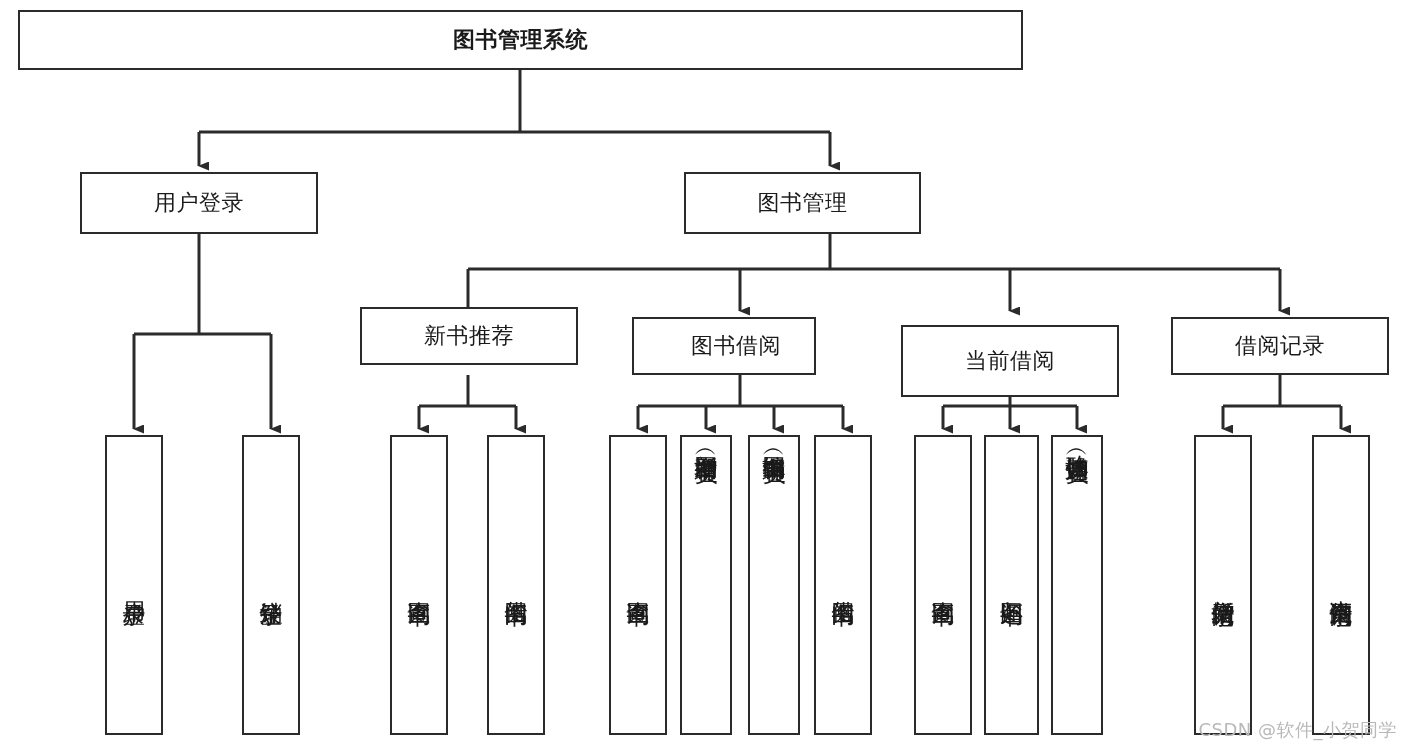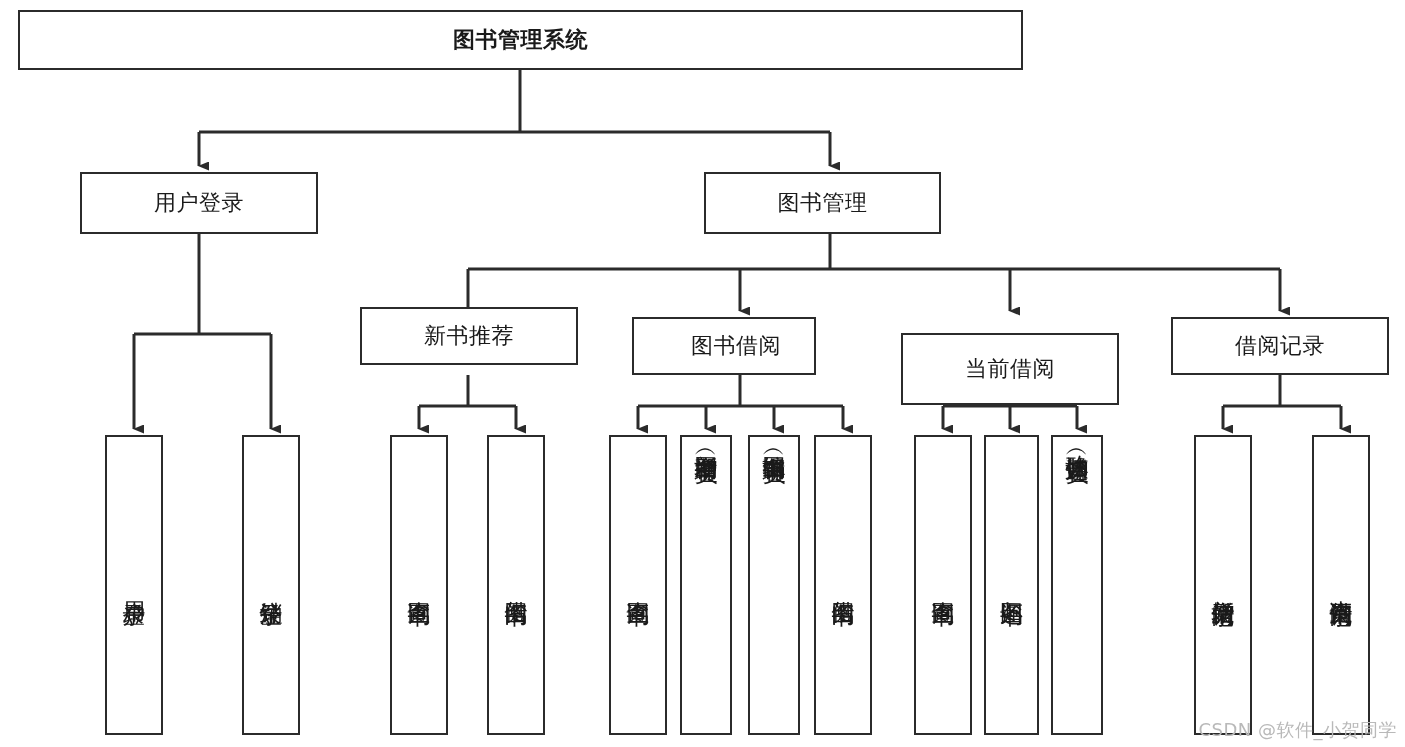--- a/index.html
+++ b/index.html
@@ -127,33 +127,33 @@
   </svg>
 
   <div class="node" style="left:18px; top:10px; width:1005px; height:60px;font-weight:bold;">
     <span class="node-label">图书管理系统</span>
   </div>
 
   <div class="node" style="left:80px; top:172px; width:238px; height:62px;">
     <span class="node-label">用户登录</span>
   </div>
 
-  <div class="node" style="left:704px; top:172px; width:237px; height:62px;">
+  <div class="node" style="left:684px; top:172px; width:237px; height:62px;">
     <span class="node-label">图书管理</span>
   </div>
 
   <div class="node" style="left:360px; top:307px; width:218px; height:58px;">
     <span class="node-label">新书推荐</span>
   </div>
 
   <div class="node" style="left:632px; top:317px; width:184px; height:58px;padding-left:24px;">
     <span class="node-label">图书借阅</span>
   </div>
 
-  <div class="node" style="left:901px; top:333px; width:218px; height:72px;">
+  <div class="node" style="left:901px; top:325px; width:218px; height:72px;">
     <span class="node-label">当前借阅</span>
   </div>
 
   <div class="node" style="left:1171px; top:317px; width:218px; height:58px;">
     <span class="node-label">借阅记录</span>
   </div>
 
   <div class="node leaf center-text" style="left:105px; top:435px; width:58px; height:300px;">
     <span class="node-label">用户登录</span>
   </div>

